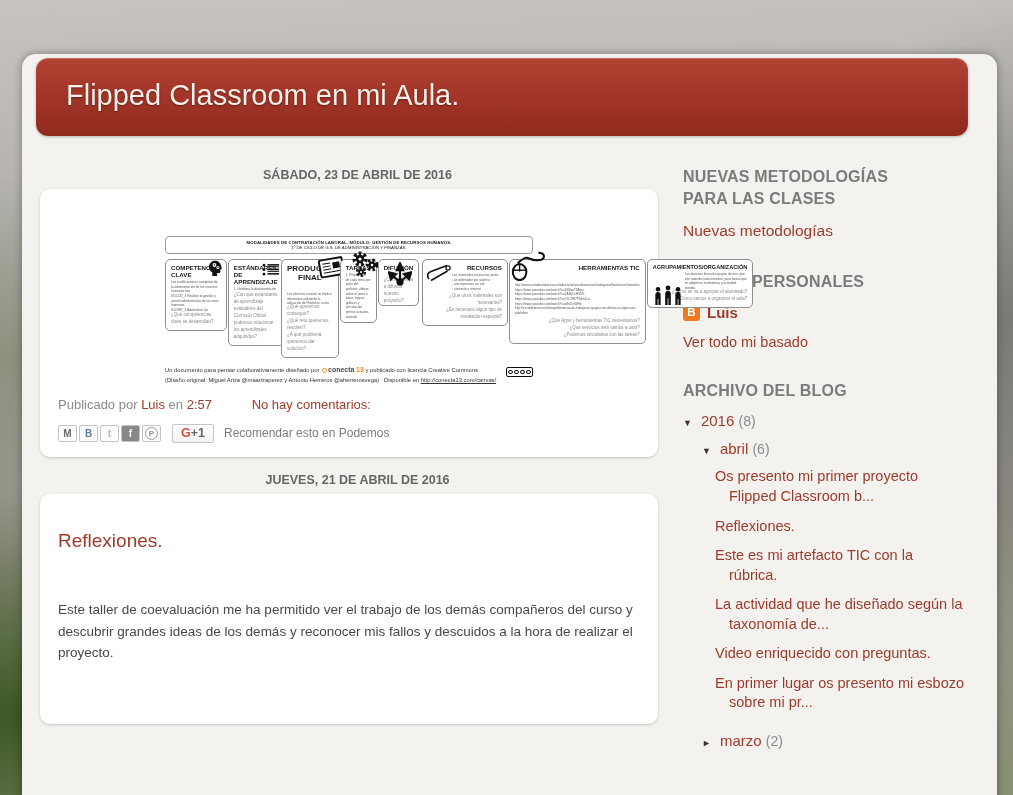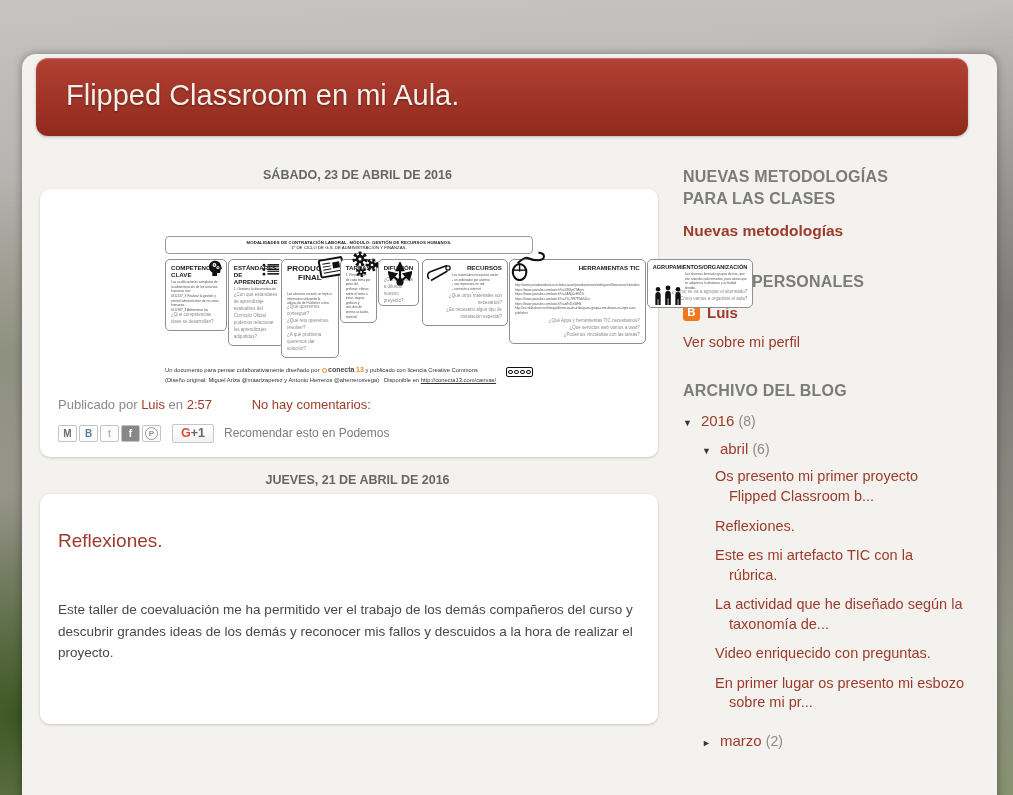--- a/index.html
+++ b/index.html
@@ -79,21 +79,21 @@
   .gplus-btn .g{ color:#dd4b39; }
   .recommend{ margin-left:10px; font-size:12px; color:#7c7c7c; }
 
   .post-title{ font-size:19px; color:#9c3b2b; font-weight:normal; margin-top:2px; }
   .card2{ height:230px; }
   .card2 .p1{ margin-top:47px; }
 
   
   .widget-title{ font-size:16px; font-weight:bold; color:#7b7b7b; line-height:1.35; width:252px; letter-spacing:.2px;}
   .side-link{ font-size:15.5px; color:#9c3b2b; text-decoration:none; display:block; }
-  .nm-link{ margin-top:13px;font-weight:bold; }
+  .nm-link{ margin-top:13px; }
   .w2{ margin-top:31px; } .w3{ margin-top:30px; }
   .profile-row{ margin-top:11px; display:flex; align-items:center; cursor:pointer;}
   .blogger-badge{ width:17px; height:17px; background:#f07821; border-radius:3px; color:#fff; font-weight:bold;
     font-size:11.5px; display:flex; align-items:center; justify-content:center; }
   .profile-name{ margin-left:7px; font-size:15px; font-weight:bold; color:#9c3b2b; text-decoration:none;}
   .profile-link{ margin-top:13px; font-size:14.5px; }
   .arch-row{ margin-top:11px; font-size:15px; }
   .tri{ font-size:9px; color:#40312c; margin-right:9px; cursor:pointer; display:inline-block; }
   .arch-link{ color:#9c3b2b; text-decoration:none; }
   .arch-count{ color:#8b8b8b; font-size:14px; }
@@ -384,21 +384,21 @@
         <div class="widget-title">NUEVAS METODOLOGÍAS PARA LAS CLASES</div>
         <a href="#" class="side-link nm-link">Nuevas metodologías</a>
       </div>
 
       <div class="widget w2">
         <div class="widget-title">JUEVES PERSONALES</div>
         <div class="profile-row">
           <span class="blogger-badge">B</span>
           <a href="#" class="profile-name">Luis</a>
         </div>
-        <a href="#" class="side-link profile-link" style="font-size:14.5px;">Ver sobre mi perfil</a>
+        <a href="#" class="side-link profile-link" style="font-size:14.5px;">Ver todo mi basado</a>
       </div>
 
       <div class="widget w3">
         <div class="widget-title">ARCHIVO DEL BLOG</div>
 
         <div class="arch-row">
           <span class="tri">▼</span><a href="#" class="arch-link">2016</a>
           <span class="arch-count">(8)</span>
         </div>
 

